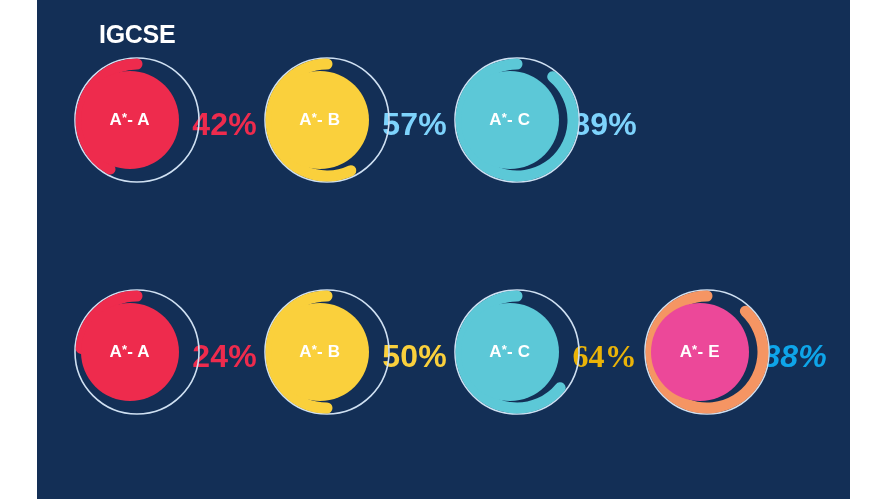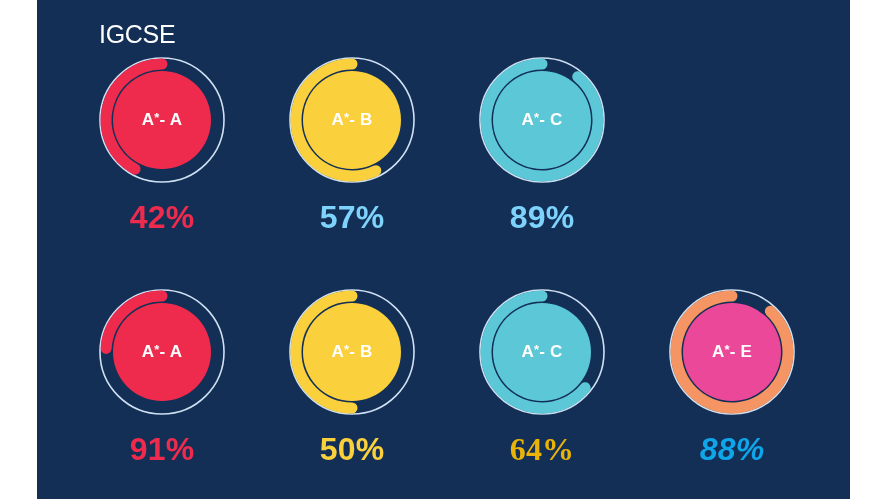--- a/index.html
+++ b/index.html
@@ -20,36 +20,36 @@
     position: absolute;
     left: 37px;
     top: 0px;
     width: 813px;
     height: 499px;
     background: #132f56;
   }
   .section-title {
     position: absolute;
     color: #ffffff;
-    font-weight: normal;
+    font-weight: bold;
     font-size: 25px;
     letter-spacing: -0.3px;
     font-family: "Liberation Sans", sans-serif;
     white-space: nowrap;
   }
   .gauge-row {
     position: absolute;
     display: flex;
     flex-direction: row;
   }
   .gauge {
     position: relative;
     width: 190px;
     display: flex;
-    flex-direction: column;
+    flex-direction: row;
     align-items: center;
   }
   .gauge-ring {
     position: relative;
     width: 140px;
     height: 140px;
   }
   .gauge-ring svg {
     position: absolute;
     left: 0;
@@ -137,21 +137,21 @@
         <div class="gauge">
           <div class="gauge-ring">
             <svg width="140" height="140" viewBox="0 0 140 140">
               <circle cx="70" cy="70" r="62" fill="none" stroke="#cfe0f2" stroke-width="1.6"></circle>
               <path d="M 70.00 14.00 A 56 56 0 0 0 14.11 66.48" fill="none" stroke="#ee2b4d" stroke-width="11" stroke-linecap="round"></path>
             </svg>
             <div class="gauge-center" style="background: rgb(238, 43, 77);">
               <div class="gauge-label"><span>A</span><sup>*</sup><span>- A</span></div>
             </div>
           </div>
-          <div class="gauge-pct" style="color: rgb(238, 43, 77);">91%</div>
+          <div class="gauge-pct" style="color: rgb(238, 43, 77);">24%</div>
         </div>
         <div class="gauge">
           <div class="gauge-ring">
             <svg width="140" height="140" viewBox="0 0 140 140">
               <circle cx="70" cy="70" r="62" fill="none" stroke="#cfe0f2" stroke-width="1.6"></circle>
               <path d="M 70.00 14.00 A 56 56 0 0 0 70.00 126.00" fill="none" stroke="#fad03c" stroke-width="11" stroke-linecap="round"></path>
             </svg>
             <div class="gauge-center" style="background: rgb(250, 208, 60);">
               <div class="gauge-label"><span>A</span><sup>*</sup><span>- B</span></div>
             </div>

